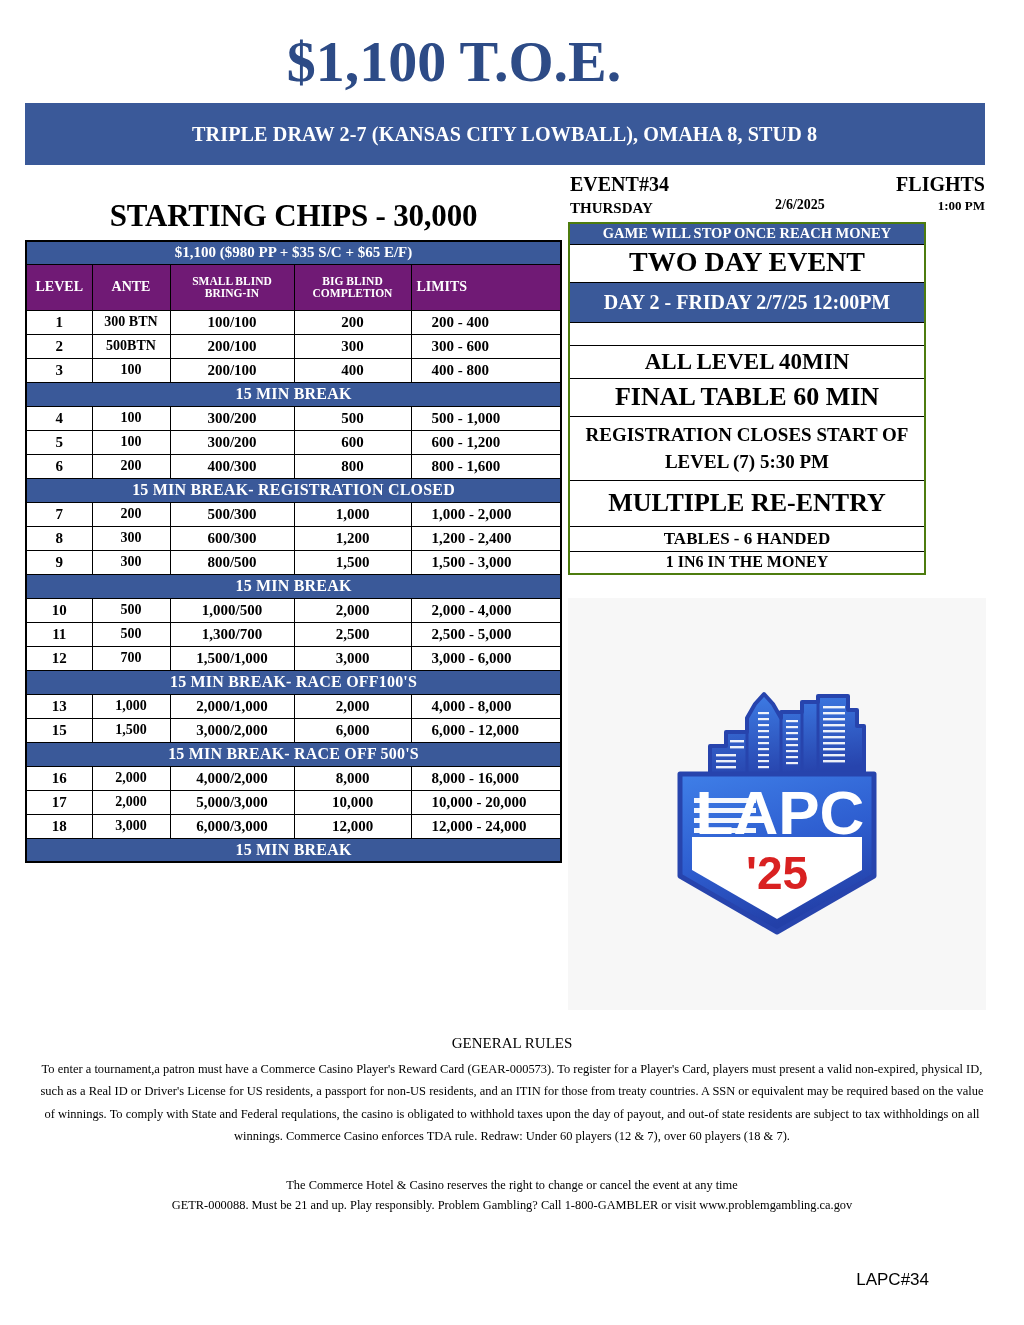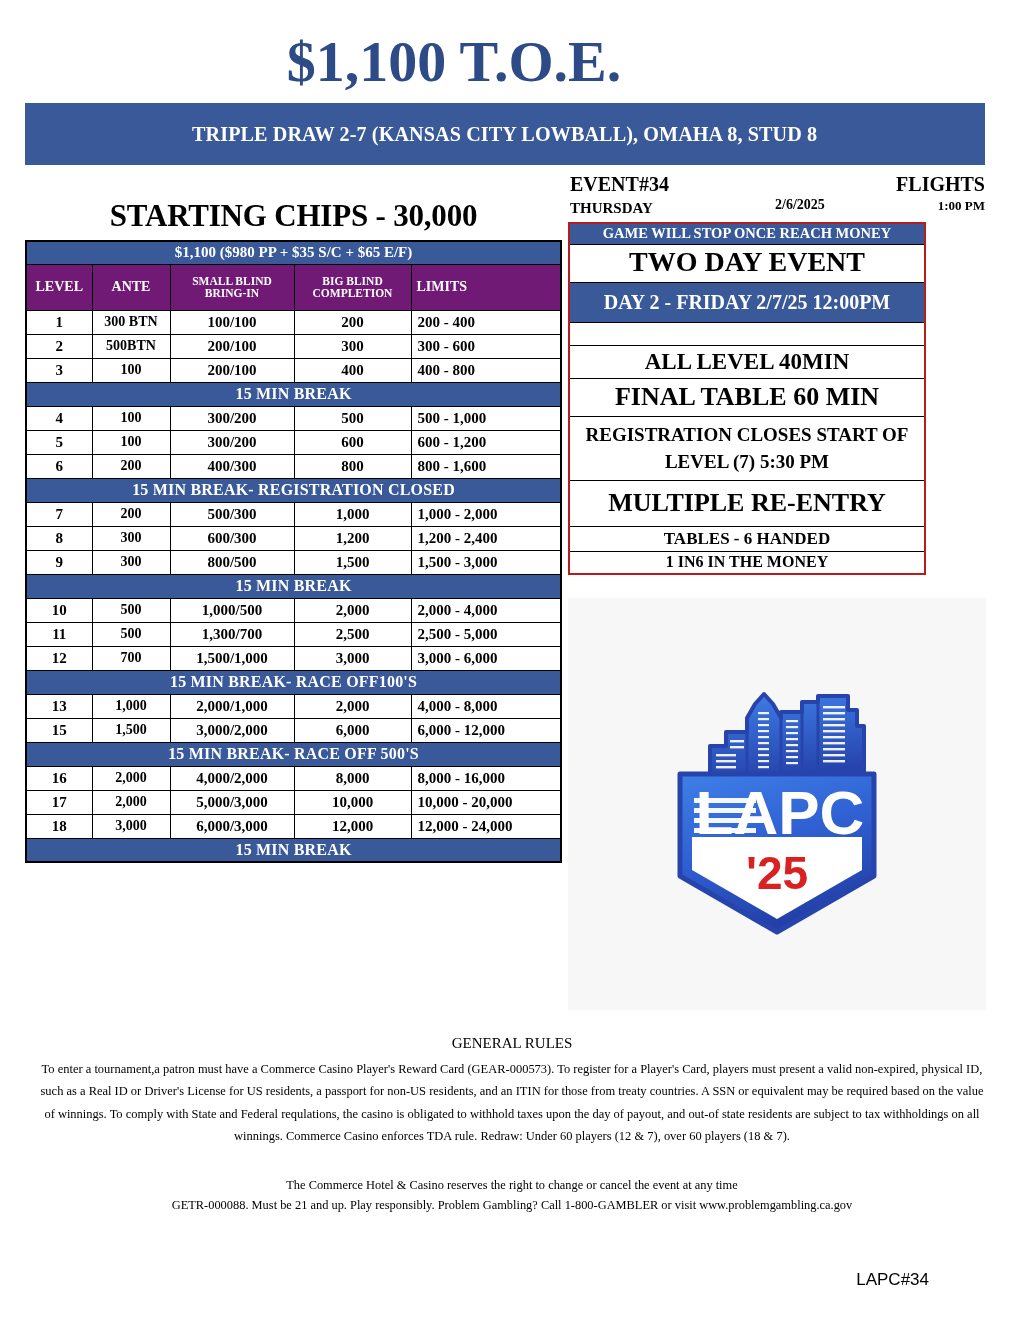--- a/index.html
+++ b/index.html
@@ -73,36 +73,36 @@
   .head-row th.limits-h { text-align: left; padding-left: 5px; font-size: 14px; }
   .lvl-row td {
     background: #fff; text-align: center;
     font-size: 15px; font-weight: 700; height: 24px; padding: 0;
     line-height: 1;
   }
   .lvl-row td.c-level { font-size: 15px; }
   .lvl-row td.c-ante { font-size: 14px; }
   .lvl-row td.c-sb { font-size: 15px; }
   .lvl-row td.c-bb { font-size: 15px; }
-  .lvl-row td.c-limits { text-align: left; padding-left: 6px; font-size: 15px; }
+  .lvl-row td.c-limits { text-align: left; padding-left: 20px; font-size: 15px; }
   .break-row td {
     background: #3a5999; color: #fff;
     text-align: center; font-size: 16px; font-weight: 700;
     height: 24px; padding: 0; letter-spacing: 0.2px;
   }
   .col-level { width: 66px; }
   .col-ante  { width: 78px; }
   .col-sb    { width: 124px; }
   .col-bb    { width: 117px; }
   .col-lim   { width: 150px; }
 
   
   .info-table {
     position: absolute; left: 568px; top: 222px; width: 358px;
-    border-collapse: collapse; border: 2px solid #b91c1c;
+    border-collapse: collapse; border: 2px solid #4d7c0f;
     table-layout: fixed;
   }
   .info-table td { border: 1.5px solid #000; text-align: center; }
   .info-blue {
     background: #3a5999; color: #fff;
     font-size: 14.5px; font-weight: 700; height: 21px; padding: 0;
   }
   .info-big-blue {
     background: #3a5999; color: #fff;
     font-size: 20px; font-weight: 700; height: 40px; padding: 0;

